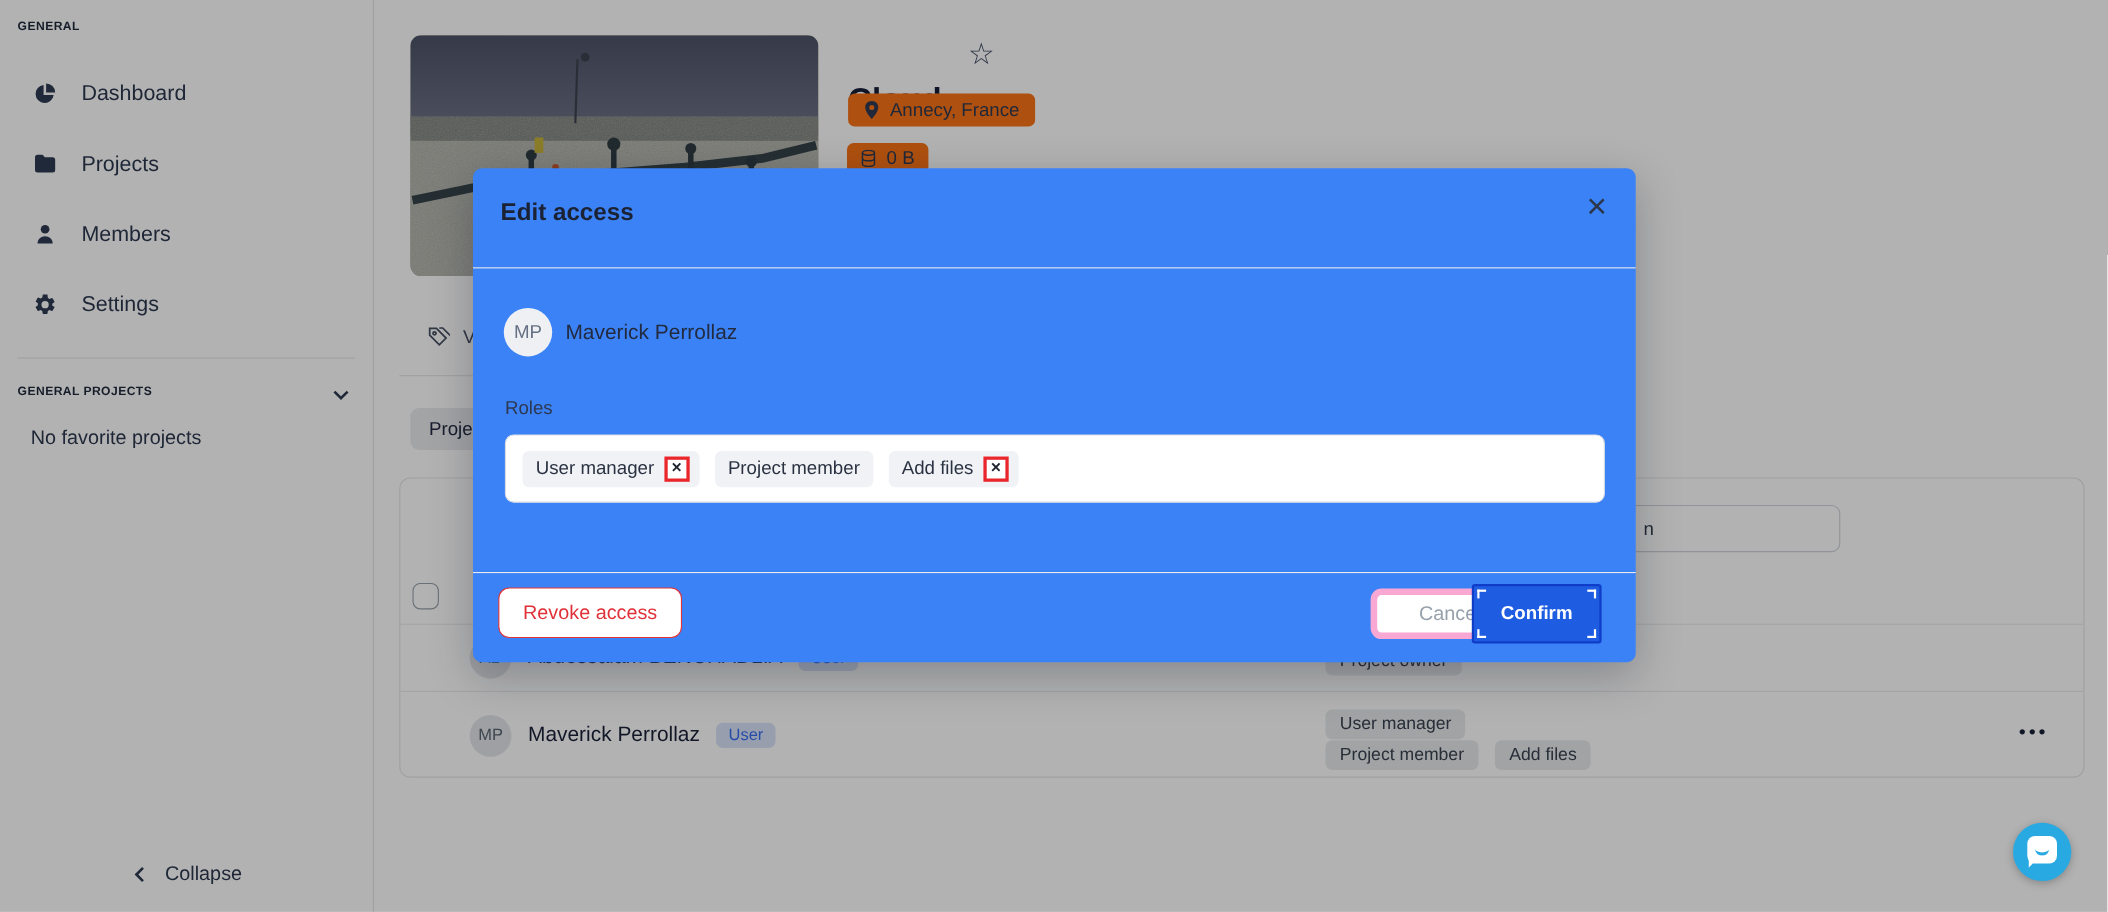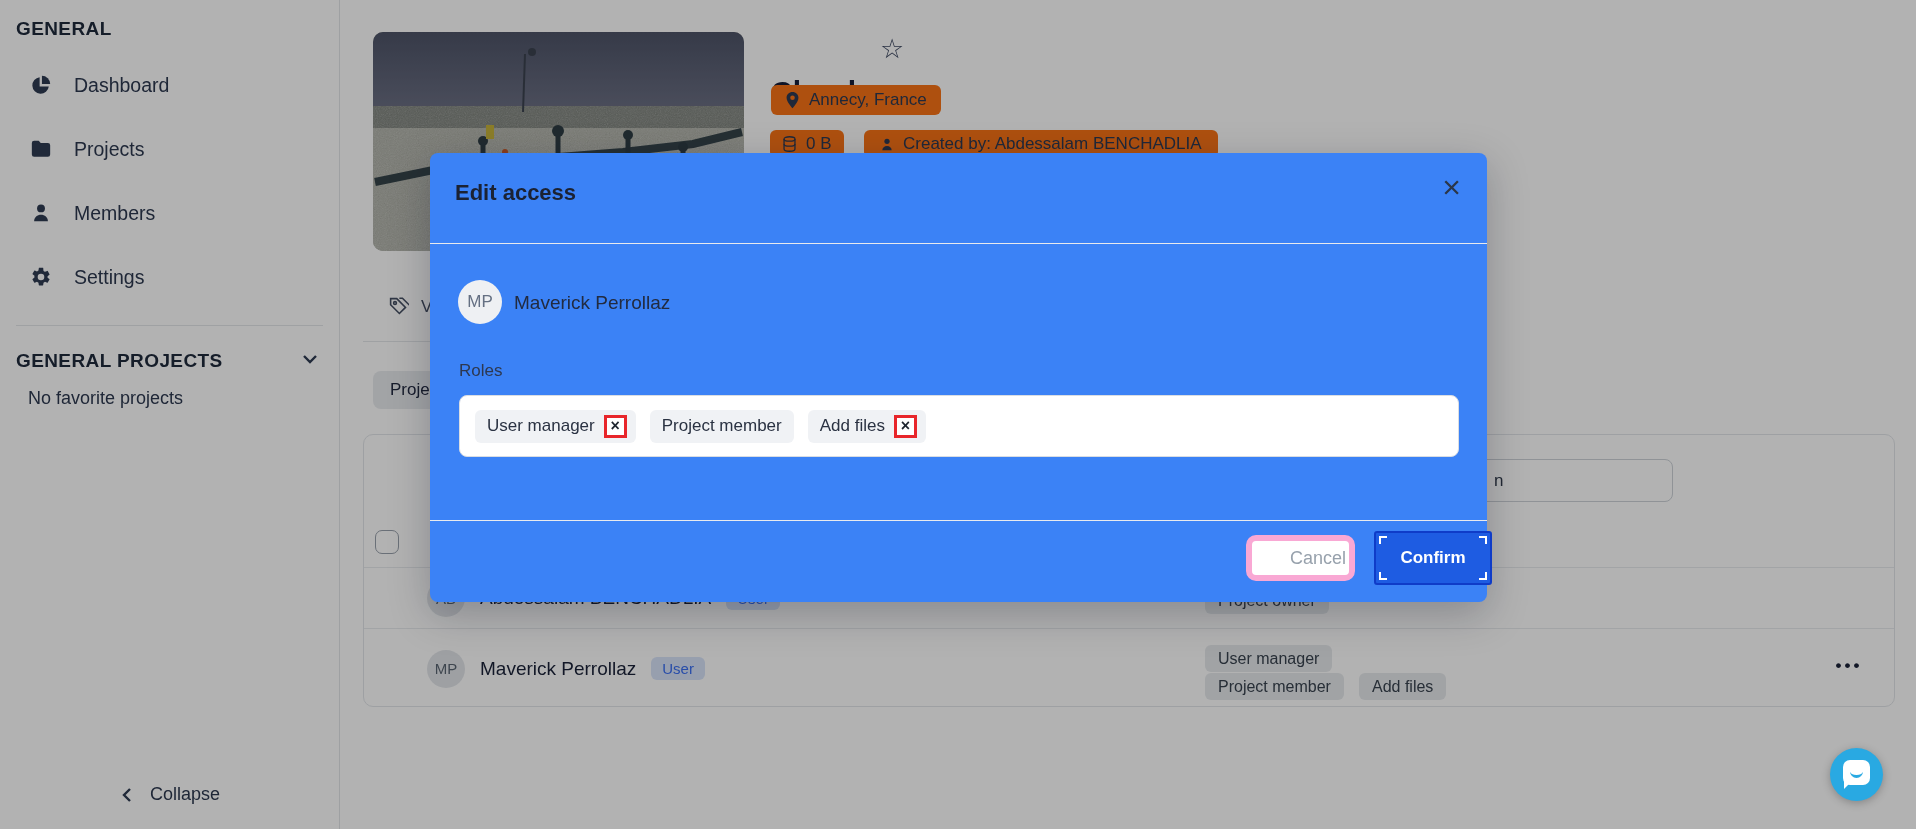--- a/index.html
+++ b/index.html
@@ -2,21 +2,21 @@
 <html><head>
 <meta charset="utf-8">
 <style>
   * { margin:0; padding:0; box-sizing:border-box; }
   html,body { background:#ffffff; }
   body { font-family:"Liberation Sans", sans-serif; color:#2d3950; }
   #app { position:relative; width:1916px; height:829px; background:#fff; overflow:hidden; }
 
   
   .sidebar { position:absolute; left:0; top:0; width:340px; height:829px; background:#fff; border-right:1px solid #e2e5e9; }
-  .sb-section-label { position:absolute; left:16px; font-size:19px; font-weight:700; letter-spacing:.4px; color:#1f2a3c; }
+  .sb-section-label { position:absolute; left:16px; font-size:11px; font-weight:700; letter-spacing:.4px; color:#1f2a3c; }
   .sb-general { top:18px; }
   .sb-fav { top:350px; }
   .nav-item { position:absolute; left:30px; display:flex; align-items:center; gap:22px; height:30px; cursor:pointer; }
   .nav-item .ico { width:22px; height:22px; display:flex; align-items:center; justify-content:center; }
   .nav-item .ico svg { width:22px; height:22px; fill:#2f3b52; }
   .nav-label { font-size:19.5px; color:#2d3950; }
   .sb-divider { position:absolute; left:16px; right:16px; top:325px; height:1px; background:#e4e7ea; }
   .fav-chevron { position:absolute; left:300px; top:349px; width:20px; height:20px; cursor:pointer; }
   .fav-chevron svg { width:20px; height:20px; stroke:#2f3b52; stroke-width:2.4; fill:none; }
   .fav-empty { position:absolute; left:28px; top:388px; font-size:18px; color:#2d3950; }
@@ -71,21 +71,21 @@
   .modal-avatar { position:absolute; left:28px; top:127px; width:44px; height:44px; border-radius:50%; background:#eef0f3; color:#657083; display:flex; align-items:center; justify-content:center; font-size:17px; }
   .modal-username { position:absolute; left:84px; top:136px; font-size:19px; color:#222b40; line-height:27px; }
   .roles-label { position:absolute; left:29px; top:208px; font-size:17px; color:#2d3850; }
   .roles-box { position:absolute; left:29px; top:242px; width:1000px; height:62px; border:1px solid #d9dde3; border-radius:8px; background:#fff; display:flex; align-items:center; padding-left:15px; gap:14px; cursor:text; }
   .m-chip { display:inline-flex; align-items:center; height:33px; background:#f0f2f5; border-radius:6px; padding:0 12px; font-size:17px; color:#2a3242; gap:9px; }
   .chip-x { width:23px; height:23px; background:#fff; border:3px solid #e8262b; display:flex; align-items:center; justify-content:center; font-size:16px; font-weight:700; color:#1d242e; line-height:1; cursor:pointer; margin-right:-3px; }
   .modal-ftr-divider { position:absolute; left:0; right:0; top:367px; height:1px; background:#e8eaee; }
   .btn { font-family:inherit; cursor:pointer; display:flex; align-items:center; justify-content:center; }
   .revoke-btn { position:absolute; left:23px; top:381px; width:167px; height:46px; background:#fff; border:1.5px solid #e23237; border-radius:10px; color:#e03139; font-size:18px; }
   .cancel-btn { position:absolute; left:816px; top:382px; width:109px; height:46px; background:#fff; border:6px solid #f9a8d4; border-radius:10px; color:#97a1ac; font-size:18px;padding-left:35px; }
-  .confirm-btn { position:absolute; left:944px; top:378px; width:118px; height:54px; background:#1e5ce2; border:2px solid #0f3cc8; border-radius:3px; color:#fff; font-size:17px; font-weight:700; }
+  .confirm-btn { position:absolute; left:908px; top:378px; width:118px; height:54px; background:#1e5ce2; border:2px solid #0f3cc8; border-radius:3px; color:#fff; font-size:17px; font-weight:700; }
   .confirm-btn::before, .confirm-btn::after, .confirm-btn .corners::before, .confirm-btn .corners::after {
     content:""; position:absolute; width:6px; height:6px; }
   .confirm-btn::before { left:3px; top:3px; border-left:2px solid #fff; border-top:2px solid #fff; }
   .confirm-btn::after { right:3px; bottom:3px; border-right:2px solid #fff; border-bottom:2px solid #fff; }
   .confirm-btn .corners::before { right:3px; top:3px; border-right:2px solid #fff; border-top:2px solid #fff; }
   .confirm-btn .corners::after { left:3px; bottom:3px; border-left:2px solid #fff; border-bottom:2px solid #fff; }
 
   
   .chat { position:absolute; left:1830px; top:748px; width:53px; height:53px; border-radius:50%; background:#29a9e2; z-index:40; cursor:pointer; box-shadow:0 2px 8px rgba(0,0,0,.25); }
   .chat-bubble { position:absolute; left:13px; top:12px; width:27px; height:25px; background:#fff; border-radius:7px; }
@@ -202,27 +202,20 @@
 
   <div class="chip size-chip">
     <svg viewBox="0 0 20 22">
         <ellipse cx="10" cy="4" rx="7.5" ry="3"></ellipse>
         <path d="M2.5 4v7c0 1.7 3.4 3 7.5 3s7.5-1.3 7.5-3V4"></path>
         <path d="M2.5 11v7c0 1.7 3.4 3 7.5 3s7.5-1.3 7.5-3v-7"></path>
       </svg>
     <span>0 B</span>
   </div>
 
-  <div class="chip created-chip">
-    <svg viewBox="0 0 24 24">
-        <circle cx="12" cy="6.5" r="4.5"></circle>
-        <path d="M4 22c0-4.4 3.6-7.5 8-7.5s8 3.1 8 7.5z"></path>
-      </svg>
-    <span>Created by: Abdessalam BENCHADLIA</span>
-  </div>
 
   <div class="tag-row">
     <svg viewBox="0 0 24 24">
         <path d="M3 3h7l10 10-7 7L3 10z"></path>
         <circle cx="8" cy="8" r="1.6"></circle>
         <path d="M13 2.5h3.5L26 12"></path>
       </svg>
     <span class="tag-frag">Ve</span>
   </div>
 
@@ -275,20 +268,21 @@
       <span class="m-chip">
         <span>Project member</span>
       </span>
       <span class="m-chip">
         <span>Add files</span>
         <span class="chip-x">×</span>
       </span>
     </div>
 
     <div class="modal-ftr-divider"></div>
+    <button class="btn revoke-btn">Revoke access</button>
     <button class="btn cancel-btn">Cancel</button>
     <button class="btn confirm-btn">
       <span>Confirm</span>
       <span class="corners"></span>
     </button>
   </div>
 
   <div class="chat">
     <span class="chat-bubble">
       <span class="chat-smile"></span>

